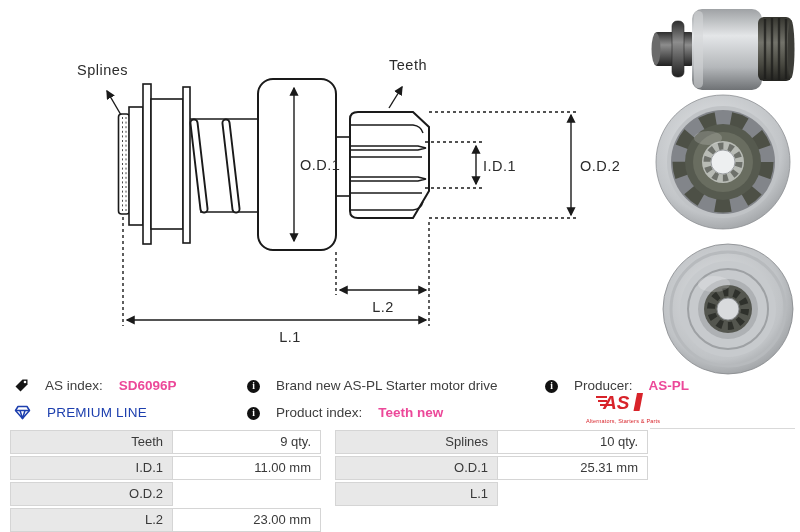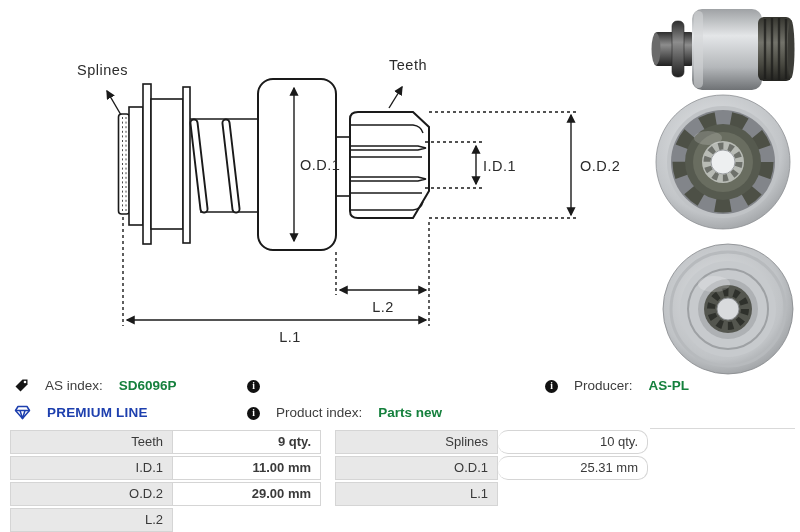--- a/index.html
+++ b/index.html
@@ -10,47 +10,47 @@
   
   .diagram{position:absolute;left:0;top:0;}
   .dlabel{font-size:14.5px;fill:#2b2b2b;letter-spacing:.5px;}
 
   
   .photo{position:absolute;}
 
   
   .info-item{position:absolute;display:flex;align-items:flex-end;gap:16px;font-size:13.5px;
              color:#3e3e3e;white-space:nowrap;height:18px;}
-  .info-item b{color:#15803d;}
+  .info-item b{color:#ec4899;}
   .info-icon{display:inline-block;width:13px;height:13px;border-radius:50%;background:#111;
              color:#fff;font-size:9.5px;font-weight:bold;line-height:13px;text-align:center;
              font-family:"Liberation Serif",serif;flex:0 0 13px;}
-  .premium{color:#1d3fae;font-weight:bold;font-size:13.5px;letter-spacing:.2px;}
+  .premium{color:#1d3fae;font-weight:normal;font-size:13.5px;letter-spacing:.2px;}
 
   
   .brand-logo{position:absolute;left:586px;top:392px;width:68px;text-align:center;}
   .brand-tagline{font-size:5.5px;color:#d8232a;margin-top:0px;letter-spacing:.2px;
                  white-space:nowrap;}
 
   
   .divider{position:absolute;height:0;border-top:1px solid #d9d9d9;}
 
   
   .spec-table{position:absolute;top:430px;}
   .spec-row{display:flex;height:24px;margin-bottom:2px;}
   .spec-cell{box-sizing:border-box;border:1px solid #d5d5d5;font-size:13px;line-height:22px;
              text-align:right;padding-right:9px;color:#3a3a3a;}
   .spec-label{background:#e8e8e8;}
   .spec-value{background:#ffffff;border-left:none;}
   .t-left{left:10px;width:321px;}
   .t-left .spec-label{width:163px;}
-  .t-left .spec-value{width:148px;font-weight:bold;}
+  .t-left .spec-value{width:148px;}
   .t-right{left:335px;width:313px;}
   .t-right .spec-label{width:163px;}
-  .t-right .spec-value{width:150px;border-radius:10px;}
+  .t-right .spec-value{width:150px;}
 </style>
 </head>
 <body>
 
 <div class="page">
 
   <svg class="diagram" width="645" height="365" viewBox="0 0 645 365">
     <defs>
       <marker id="ah" viewBox="0 0 10 10" refX="8.5" refY="5" markerWidth="6.5" markerHeight="6.5" orient="auto-start-reverse">
         <path d="M0,0 L10,5 L0,10 z" fill="#1a1a1a"></path>
@@ -220,52 +220,65 @@
         <polygon points="4,1.5 13,1.5 15.5,5.5 8.5,13.5 1.5,5.5"></polygon>
         <polyline points="1.5,5.5 15.5,5.5"></polyline>
         <polyline points="6,5.5 8.5,13.5 11,5.5"></polyline>
       </g>
     </svg>
     <span class="premium">PREMIUM LINE</span>
   </div>
 
   <div class="info-item" style="left:247px;top:375px;">
     <span class="info-icon">i</span>
+    <span>Brand new AS-PL Starter motor drive</span>
   </div>
 
   <div class="info-item" style="left:247px;top:402px;">
     <span class="info-icon">i</span>
     <span>Product index:</span>
-    <b>Parts new</b>
+    <b>Teeth new</b>
   </div>
 
   <div class="info-item" style="left:545px;top:375px;">
     <span class="info-icon">i</span>
     <span>Producer:</span>
     <b>AS-PL</b>
   </div>
 
+  <div class="brand-logo">
+    <svg width="52" height="22" viewBox="0 0 52 22">
+      <g fill="#d8232a">
+        <rect x="2" y="4" width="11" height="2"></rect>
+        <rect x="4" y="8" width="9" height="2"></rect>
+        <rect x="6" y="12" width="7" height="2"></rect>
+        <path d="M43,1 h6 l-3.5,18 h-6 z"></path>
+      </g>
+      <text x="9" y="17" font-size="19" font-weight="bold" font-style="italic" fill="#d8232a">AS</text>
+    </svg>
+    <div class="brand-tagline">Alternators, Starters &amp; Parts</div>
+  </div>
 
   <div class="divider" style="left:650px;top:428px;width:145px;"></div>
 
   <div class="spec-table t-left">
     <div class="spec-row">
       <div class="spec-cell spec-label">Teeth</div>
       <div class="spec-cell spec-value">9 qty.</div>
     </div>
     <div class="spec-row">
       <div class="spec-cell spec-label">I.D.1</div>
       <div class="spec-cell spec-value">11.00 mm</div>
     </div>
     <div class="spec-row">
       <div class="spec-cell spec-label">O.D.2</div>
-      <div class="spec-cell spec-value">29.00 mm</div>
     </div>
     <div class="spec-row">
       <div class="spec-cell spec-label">L.2</div>
+      <div class="spec-cell spec-value">23.00 mm</div>
     </div>
   </div>
 
   <div class="spec-table t-right">
     <div class="spec-row">
       <div class="spec-cell spec-label">Splines</div>
       <div class="spec-cell spec-value">10 qty.</div>
     </div>
     <div class="spec-row">
       <div class="spec-cell spec-label">O.D.1</div>

